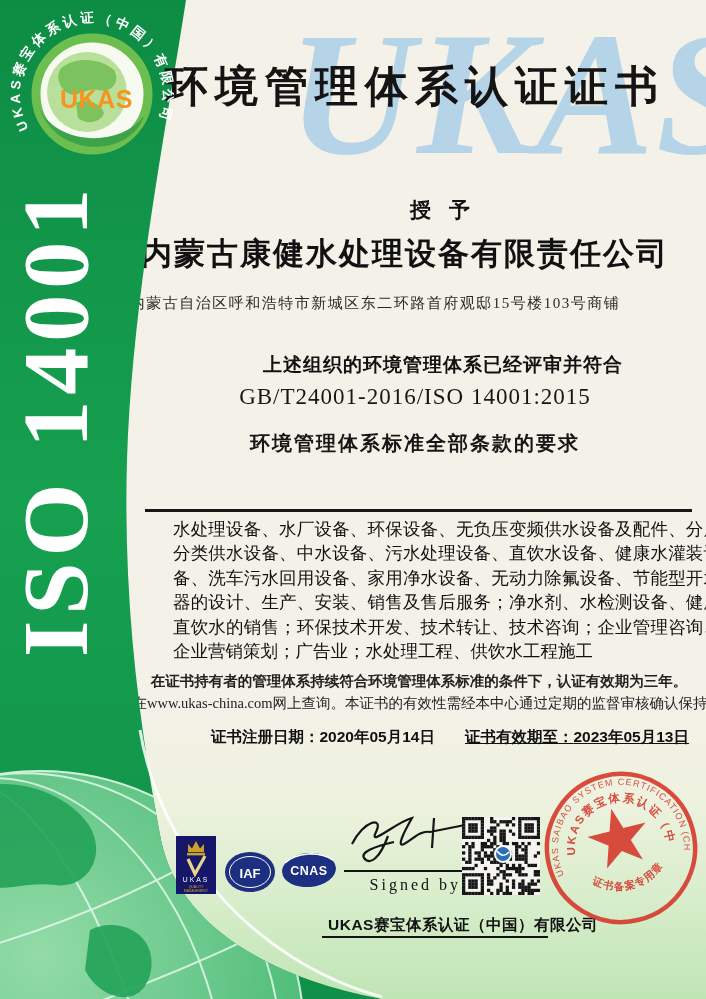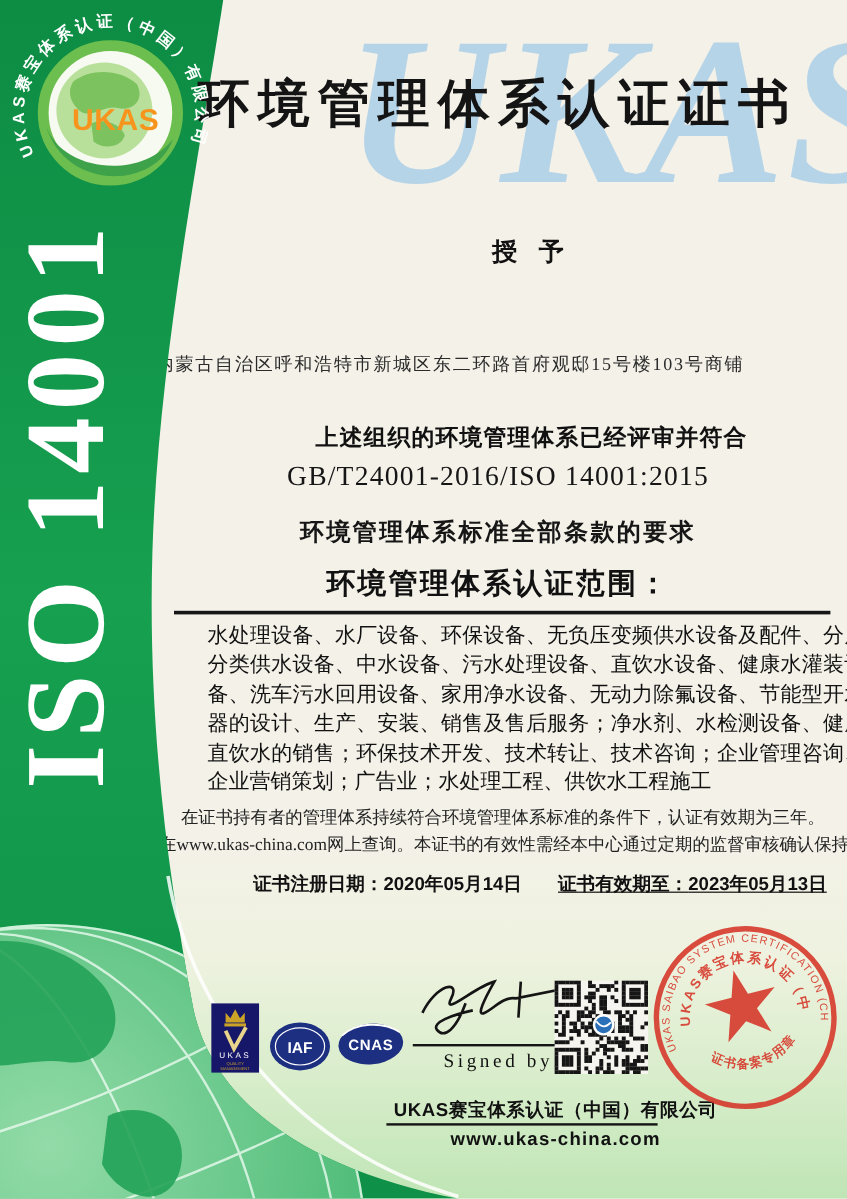--- a/index.html
+++ b/index.html
@@ -18,21 +18,21 @@
   .award{left:145px;width:540px;top:196px;font-size:21px;font-weight:bold;letter-spacing:6px;color:#111;}
   .company{left:105px;width:600px;top:233px;font-size:31px;font-weight:bold;letter-spacing:2px;color:#111;}
   .address{left:95px;width:560px;top:294px;font-size:15px;letter-spacing:1.5px;color:#2a2a2a;}
   .conf1{left:145px;width:540px;top:352px;font-size:19px;font-weight:bold;letter-spacing:1px;color:#111;}
   .standard{left:145px;width:540px;top:384px;font-size:23px;letter-spacing:1px;color:#161616;font-family:Liberation Serif, serif;}
   .conf2{left:145px;width:540px;top:418px;font-size:20px;font-weight:bold;letter-spacing:2px;color:#161616;margin-top:12px;}
   .scopehead{left:145px;width:540px;top:470px;font-size:24px;font-weight:bold;letter-spacing:2px;color:#111;}
   .rule{left:145px;top:509px;width:547px;height:3px;background:#161616;}
   .scope{left:145px;width:548px;top:517px;font-size:17.5px;font-weight:normal;line-height:24.4px;
     color:#111;text-align:justify;word-break:break-all;}
-  .note1{left:145px;width:548px;top:672px;font-size:14.5px;color:#222;}
+  .note1{left:145px;width:548px;top:672px;font-size:14.5px;color:#222;font-weight:bold;}
   .note2{left:118px;width:586px;top:694px;font-size:14.5px;color:#222;}
   .dates{top:727px;font-size:15.5px;font-weight:bold;color:#111;}
   .d1{left:183px;} .d2{left:437px;text-decoration:underline;}
   .iso-label{left:-245px;top:365px;width:600px;height:110px;transform:rotate(-90deg);
     text-align:center;font-weight:bold;font-size:94px;letter-spacing:6px;color:#ffffff;line-height:110px;z-index:2;}
   .signed{left:338px;top:808px;width:162px;}
   .sigline{left:344px;top:870px;width:150px;height:2px;background:#151515;}
   .signedby{left:338px;top:876px;width:162px;font-size:16px;letter-spacing:3px;color:#111;}
   .orgname{left:295px;width:280px;top:915px;font-size:15.5px;font-weight:bold;color:#111;letter-spacing:.5px;z-index:4;}
   .orgline{left:322px;top:936px;width:226px;height:2px;background:#151515;z-index:4;}
@@ -94,27 +94,27 @@
     <text x="54" y="100" font-size="25" font-weight="bold" fill="#f7941e" letter-spacing="0.5">UKAS</text>
     <text font-size="13.5" font-weight="bold" fill="#ffffff" letter-spacing="3.5">
       <textPath href="#ringPath" startOffset="8">UKAS赛宝体系认证（中国）有限公司</textPath>
     </text>
   </svg>
 
   <div class="abs watermark nw">UKAS</div>
   <div class="abs title ctr nw">环境管理体系认证证书</div>
 
   <div class="abs award ctr nw sans">授 予</div>
+  <div class="abs company ctr nw">内蒙古康健水处理设备有限责任公司</div>
   <div class="abs address ctr nw">内蒙古自治区呼和浩特市新城区东二环路首府观邸15号楼103号商铺</div>
 
   <div class="abs conf1 ctr nw sans">上述组织的环境管理体系已经评审并符合</div>
   <div class="abs standard ctr nw">GB/T24001-2016/ISO 14001:2015</div>
   <div class="abs conf2 ctr nw">环境管理体系标准全部条款的要求</div>
 
-  <div class="abs scopehead ctr nw">环境管理体系认证范围：</div>
   <div class="abs rule"></div>
   <div class="abs scope sans">水处理设备、水厂设备、环保设备、无负压变频供水设备及配件、分质分类供水设备、中水设备、污水处理设备、直饮水设备、健康水灌装设备、洗车污水回用设备、家用净水设备、无动力除氟设备、节能型开水器的设计、生产、安装、销售及售后服务；净水剂、水检测设备、健康直饮水的销售；环保技术开发、技术转让、技术咨询；企业管理咨询、企业营销策划；广告业；水处理工程、供饮水工程施工</div>
 
   <div class="abs note1 ctr nw">在证书持有者的管理体系持续符合环境管理体系标准的条件下，认证有效期为三年。</div>
   <div class="abs note2 ctr nw">并在www.ukas-china.com网上查询。本证书的有效性需经本中心通过定期的监督审核确认保持。</div>
 
   <div class="abs dates d1 nw sans">
     <span>证书注册日期：</span><span>2020年05月14日</span>
   </div>
   <div class="abs dates d2 nw sans">
@@ -467,15 +467,14 @@
       </text>
       <path transform="translate(85,76) scale(1.05)" d="M0,-30 L6.74,-9.27 L28.53,-9.27 L10.9,3.54 L17.63,24.27 L0,11.46 L-17.63,24.27 L-10.9,3.54 L-28.53,-9.27 L-6.74,-9.27 Z"></path>
       <text font-size="10.5" font-weight="bold" letter-spacing="1" text-anchor="middle">
         <textPath href="#sealBottom" startOffset="50%">证书备案专用章</textPath>
       </text>
     </g>
   </svg>
 
   <div class="abs orgname ctr nw sans">UKAS赛宝体系认证（中国）有限公司</div>
   <div class="abs orgline"></div>
-  <div class="abs weburl ctr nw sans">www.ukas-china.com</div>
 
 </div>
 
 </body></html>

